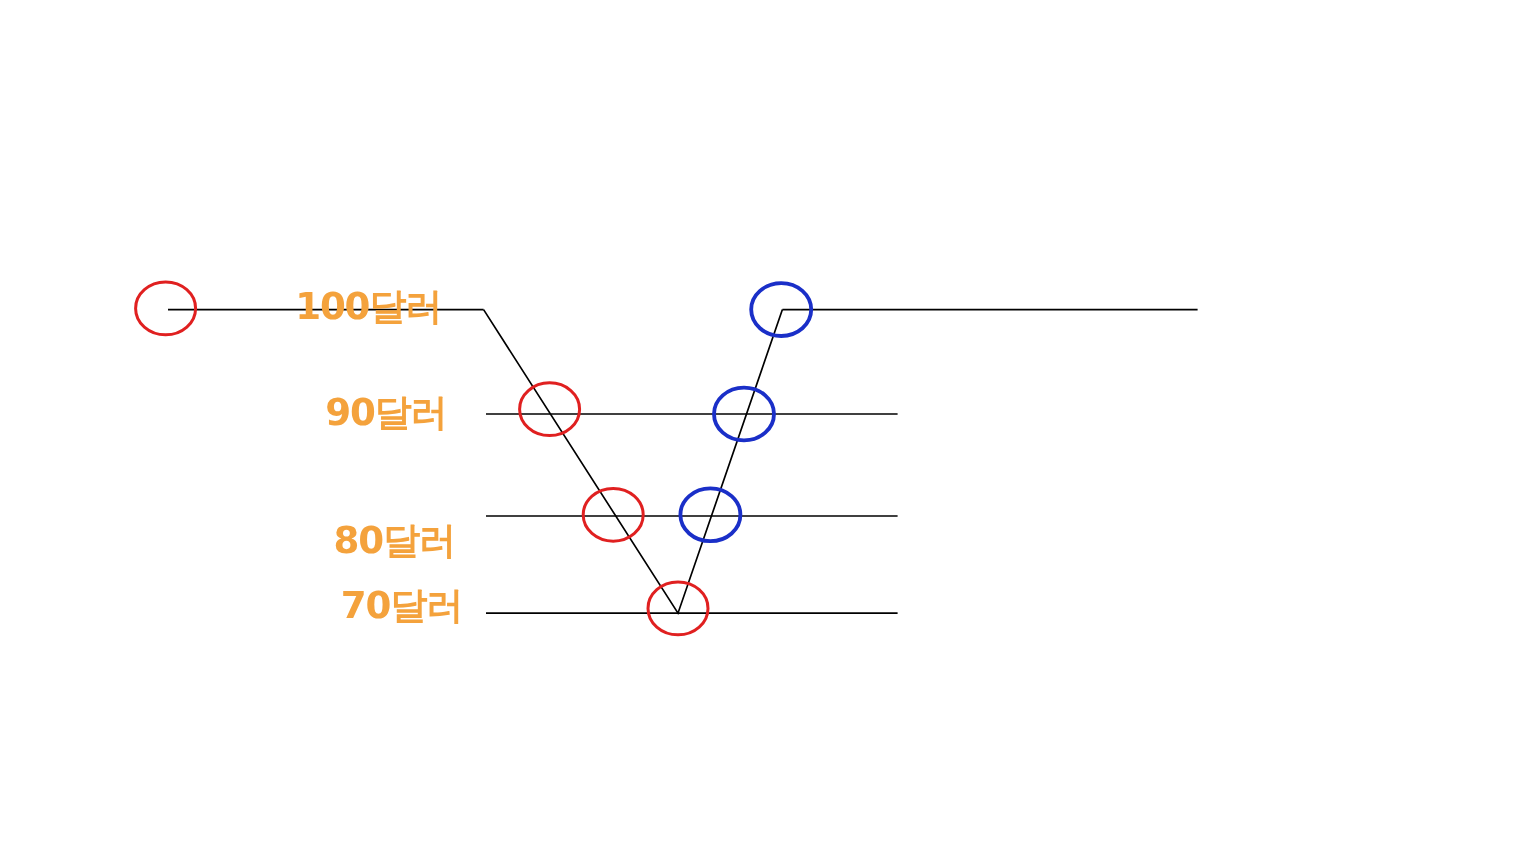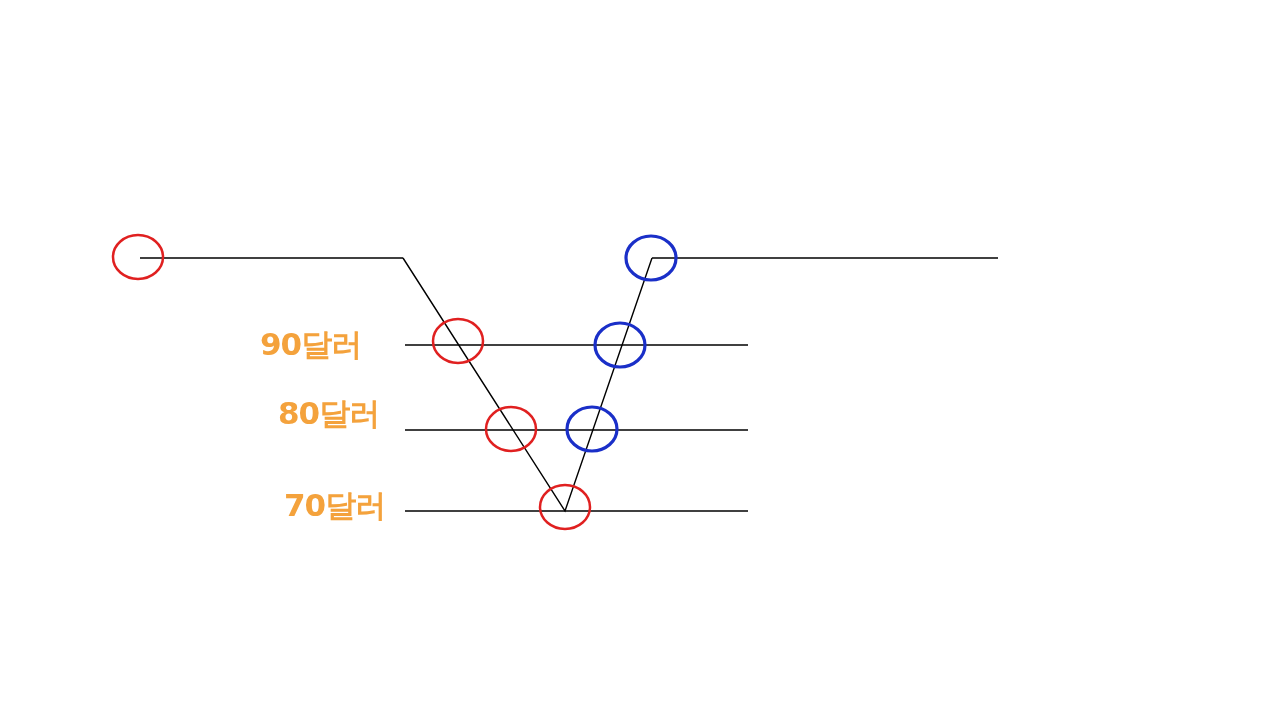--- a/index.html
+++ b/index.html
@@ -32,16 +32,17 @@
     <ellipse cx="138" cy="257" rx="25" ry="22" fill="none" stroke="#e02020" stroke-width="2.5"></ellipse>
     <ellipse cx="458" cy="341" rx="25" ry="22" fill="none" stroke="#e02020" stroke-width="2.5"></ellipse>
     <ellipse cx="511" cy="429" rx="25" ry="22" fill="none" stroke="#e02020" stroke-width="2.5"></ellipse>
     <ellipse cx="565" cy="507" rx="25" ry="22" fill="none" stroke="#e02020" stroke-width="2.5"></ellipse>
 
     <ellipse cx="592" cy="429" rx="25" ry="22" fill="none" stroke="#1a2fc8" stroke-width="3.2"></ellipse>
     <ellipse cx="620" cy="345" rx="25" ry="22" fill="none" stroke="#1a2fc8" stroke-width="3.2"></ellipse>
     <ellipse cx="651" cy="258" rx="25" ry="22" fill="none" stroke="#1a2fc8" stroke-width="3.2"></ellipse>
   </svg>
 
-  <div class="label" style="left:260px; top:329px;">90달러</div>
-  <div class="label" style="left:278px; top:398px;">80달러</div>
+  <div class="label" style="left:246px; top:241px;">100달러</div>
+  <div class="label" style="left:271px; top:329px;">90달러</div>
+  <div class="label" style="left:278px; top:436px;">80달러</div>
   <div class="label" style="left:284px; top:490px;">70달러</div>
 </div>
 
 </body></html>

